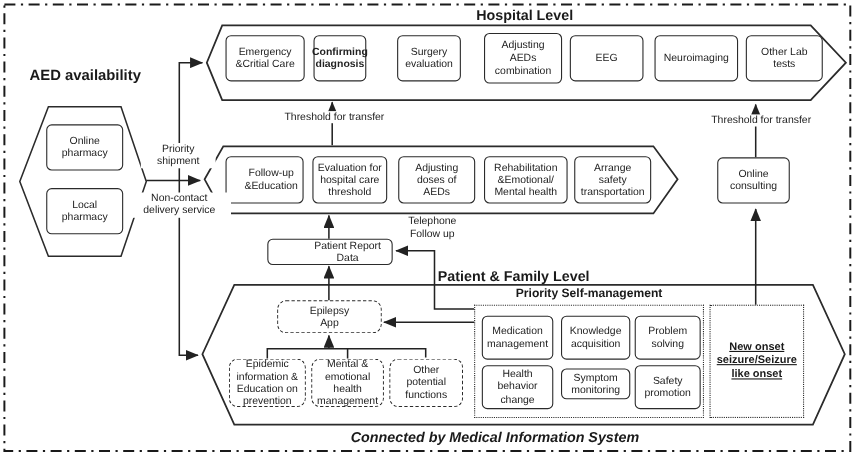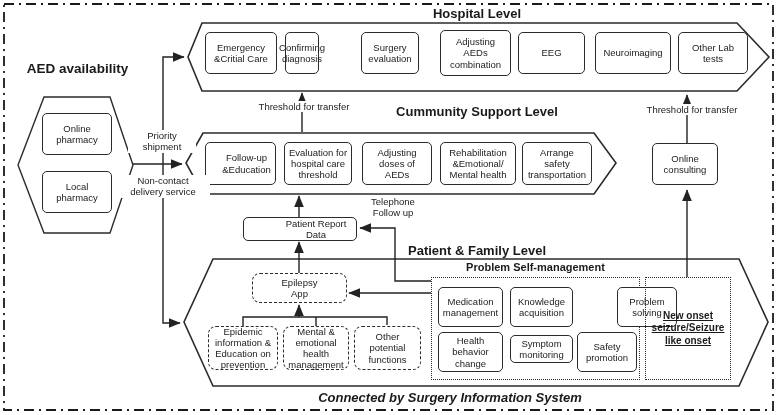--- a/index.html
+++ b/index.html
@@ -64,29 +64,28 @@
     <line x1="302" y1="132" x2="302" y2="93" stroke="#222" stroke-width="1.4" marker-end="url(#arr)"></line>
 
     <line x1="431" y1="293" x2="349" y2="293" stroke="#222" stroke-width="1.4" marker-end="url(#arr)"></line>
     <polyline points="431,281 395,281 395,228 360,228" fill="none" stroke="#222" stroke-width="1.4" marker-end="url(#arr)"></polyline>
 
     <line x1="687" y1="277" x2="687" y2="190" stroke="#222" stroke-width="1.4" marker-end="url(#arr)"></line>
     <line x1="687" y1="143" x2="687" y2="95" stroke="#222" stroke-width="1.4" marker-end="url(#arr)"></line>
   </svg>
 
   <div class="title" style="left:397px;top:6px;width:160px;font-size:13px;">Hospital Level</div>
-  <div class="title" style="left:387px;top:104px;width:180px;font-size:13px;">Cummunity Support Level</div>
-  <div class="title" style="left:397px;top:243px;width:160px;font-size:13px;">Patient &amp; Family Level</div>
-  <div class="title" style="left:431px;top:261px;width:209px;font-size:11px;">Problem Self-management</div>
+  <div class="title" style="left:387px;top:243px;width:160px;font-size:13px;">Patient &amp; Family Level</div>
+  <div class="title" style="left:431px;top:261px;width:209px;font-size:11px;">Priority Self-management</div>
   <div class="title" style="left:25px;top:61px;width:105px;font-size:13.5px;">AED availability</div>
-  <div class="footer" style="left:300px;top:390px;width:300px;">Connected by Surgery Information System</div>
+  <div class="footer" style="left:300px;top:390px;width:300px;">Connected by Medical Information System</div>
 
   <div class="box" style="left:205px;top:32px;width:72px;height:42px;">Emergency
 &amp;Critial Care</div>
-  <div class="box" style="left:285px;top:32px;width:34px;height:42px;">Confirming
+  <div class="box" style="left:285px;top:32px;width:48px;height:42px;font-weight:bold;">Confirming
 diagnosis</div>
   <div class="box" style="left:361px;top:32px;width:58px;height:42px;">Surgery
 evaluation</div>
   <div class="box" style="left:440px;top:30px;width:71px;height:46px;">Adjusting
 AEDs
 combination</div>
   <div class="box" style="left:518px;top:32px;width:67px;height:42px;">EEG</div>
   <div class="box" style="left:595px;top:32px;width:76px;height:42px;">Neuroimaging</div>
   <div class="box" style="left:678px;top:32px;width:70px;height:42px;">Other Lab
 tests</div>
@@ -127,21 +126,21 @@
 management</div>
   <div class="box dashed" style="left:354px;top:326px;width:67px;height:44px;">Other
 potential
 functions</div>
 
   <div class="container-dotted" style="left:431px;top:277px;width:209px;height:103px;"></div>
   <div class="box" style="left:438px;top:287px;width:65px;height:40px;">Medication
 management</div>
   <div class="box" style="left:510px;top:287px;width:63px;height:40px;">Knowledge
 acquisition</div>
-  <div class="box" style="left:577px;top:287px;width:60px;height:40px;margin-left:40px;">Problem
+  <div class="box" style="left:577px;top:287px;width:60px;height:40px;">Problem
 solving</div>
   <div class="box" style="left:438px;top:332px;width:65px;height:40px;">Health
 behavior
 change</div>
   <div class="box" style="left:510px;top:335px;width:63px;height:28px;">Symptom
 monitoring</div>
   <div class="box" style="left:577px;top:332px;width:60px;height:40px;">Safety
 promotion</div>
 
   <div class="dotted-box" style="left:645px;top:277px;width:86px;height:103px;text-decoration:underline;">New onset

